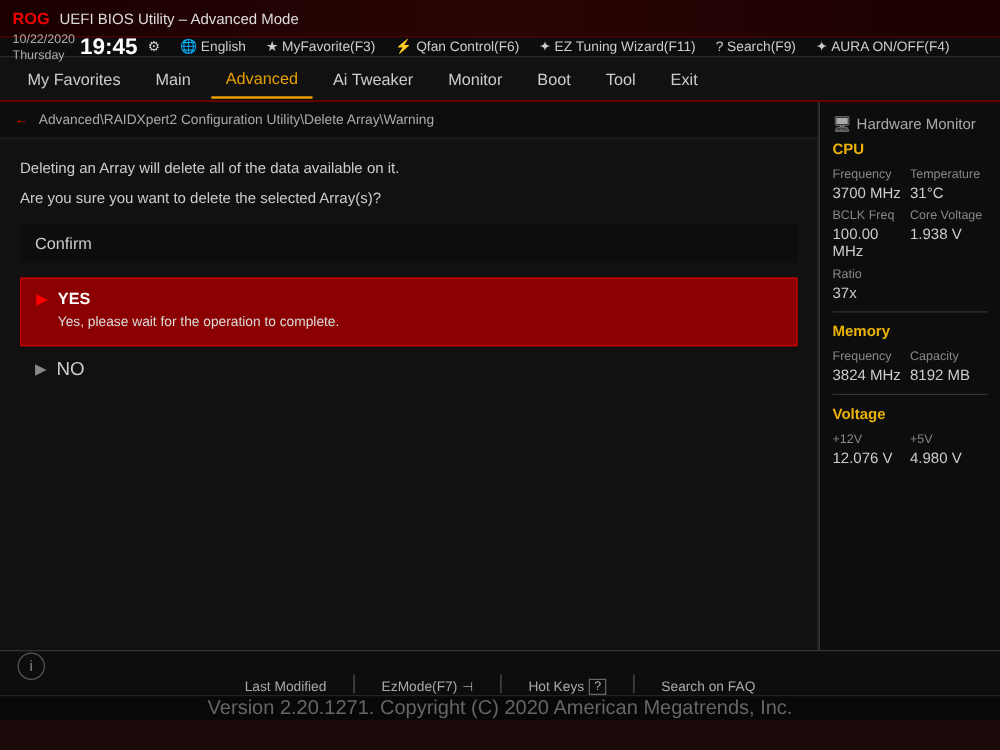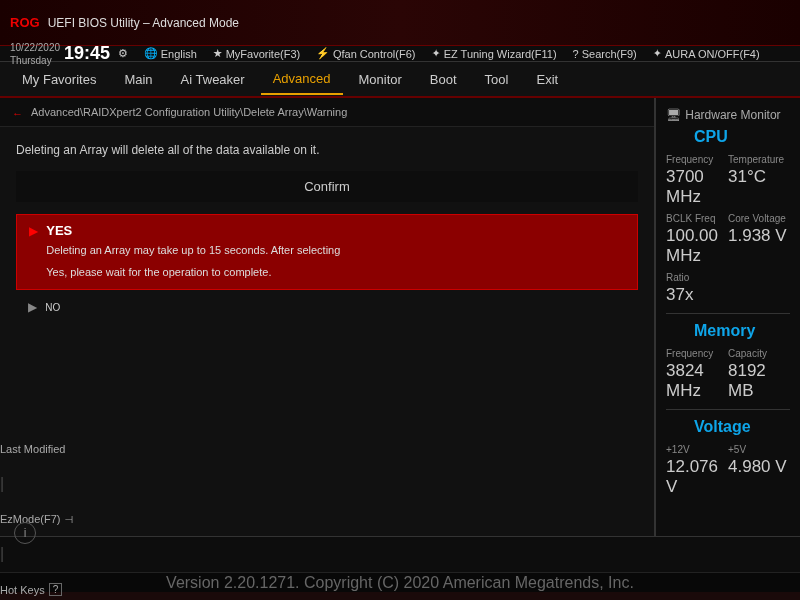--- a/index.html
+++ b/index.html
@@ -9,21 +9,21 @@
       background: #1a0a0a;
       font-family: 'Segoe UI', Arial, sans-serif;
       color: #ccc;
       overflow: hidden;
       position: relative;
     }
 
     
     .title-bar {
       background: linear-gradient(to right, #1a0000, #2a0505, #1a0000);
-      height: 46px;
+      height: 30px;
       display: flex;
       align-items: center;
       padding: 0 10px;
       border-bottom: 1px solid #600;
     }
     .title-bar-logo {
       color: #e00;
       font-weight: bold;
       font-size: 13px;
       margin-right: 8px;
@@ -122,21 +122,20 @@
       line-height: 1.5;
     }
 
     
     .confirm-row {
       display: flex;
       align-items: center;
       margin: 12px 0;
       background: #0d0d0d;
       padding: 8px 12px;
-      flex-direction: column;
     }
     .confirm-label {
       color: #ccc;
       font-size: 13px;
       flex: 1;
     }
     .toggle-group {
       display: flex;
       border: 2px solid #c00;
     }
@@ -184,71 +183,69 @@
     
     .no-row {
       padding: 8px 12px;
       display: flex;
       align-items: center;
       gap: 8px;
       cursor: pointer;
     }
     .no-label {
       color: #ccc;
-      font-size: 10px;
+      font-size: 15px;
     }
 
     
     .right-sidebar {
       width: 145px;
       background: #0d0d0d;
       padding: 10px;
       border-left: 1px solid #333;
     }
     .sidebar-section-title {
-      color: #0ea5e9;
-      font-size: 16px;
+      color: #eab308;
+      font-size: 12px;
       font-weight: bold;
       margin-bottom: 8px;
       margin-top: 4px;
-      margin-left: 28px;
     }
     .sidebar-row {
       display: flex;
       justify-content: space-between;
       margin-bottom: 6px;
     }
     .sidebar-col {
       flex: 1;
     }
     .sidebar-key {
       color: #888;
       font-size: 10px;
       margin-bottom: 2px;
     }
     .sidebar-val {
       color: #ccc;
-      font-size: 17px;
+      font-size: 12px;
     }
     .sidebar-divider {
       border: none;
       border-top: 1px solid #333;
       margin: 8px 0;
     }
 
     
     .status-bar {
       background: #0d0d0d;
       height: 36px;
       border-top: 1px solid #333;
       display: flex;
-      align-items: flex-start;
+      align-items: flex-end;
       justify-content: center;
       gap: 20px;
-      flex-direction: column;
     }
     .status-item {
       color: #aaa;
       font-size: 11px;
       display: flex;
       align-items: center;
       gap: 4px;
       cursor: pointer;
     }
     .status-separator {
@@ -327,49 +324,49 @@
   </span>
   <span class="info-bar-item">
     <span>✦</span>
     <span>AURA ON/OFF(F4)</span>
   </span>
 </div>
 
 <div class="nav-bar">
   <span class="nav-item">My Favorites</span>
   <span class="nav-item">Main</span>
+  <span class="nav-item active">Advanced</span>
   <span class="nav-item">Ai Tweaker</span>
-  <span class="nav-item active">Advanced</span>
   <span class="nav-item">Monitor</span>
   <span class="nav-item">Boot</span>
   <span class="nav-item">Tool</span>
   <span class="nav-item">Exit</span>
 </div>
 
 <div class="main-area">
 
   <div class="left-panel">
 
     <div class="breadcrumb">
       <span class="breadcrumb-arrow">←</span>
       <span>Advanced\RAIDXpert2 Configuration Utility\Delete Array\Warning</span>
     </div>
 
     <div class="content-body">
       <p class="warning-text">Deleting an Array will delete all of the data available on it.</p>
+      <p class="warning-text">Are you sure you want to delete the selected Array(s)?</p>
 
       <div class="confirm-row">
         <span class="confirm-label">Confirm</span>
       </div>
 
       <div class="yes-row">
         <span class="yes-arrow">▶</span>
         <div>
           <div class="yes-label">YES</div>
-          <div class="yes-description">Deleting an Array may take up to 15 seconds. After selecting</div>
           <div class="yes-description">Yes, please wait for the operation to complete.</div>
         </div>
       </div>
 
       <div class="no-row">
         <span style="color:#888;font-size:12px;">▶</span>
         <span class="no-label">NO</span>
       </div>
     </div>
 

